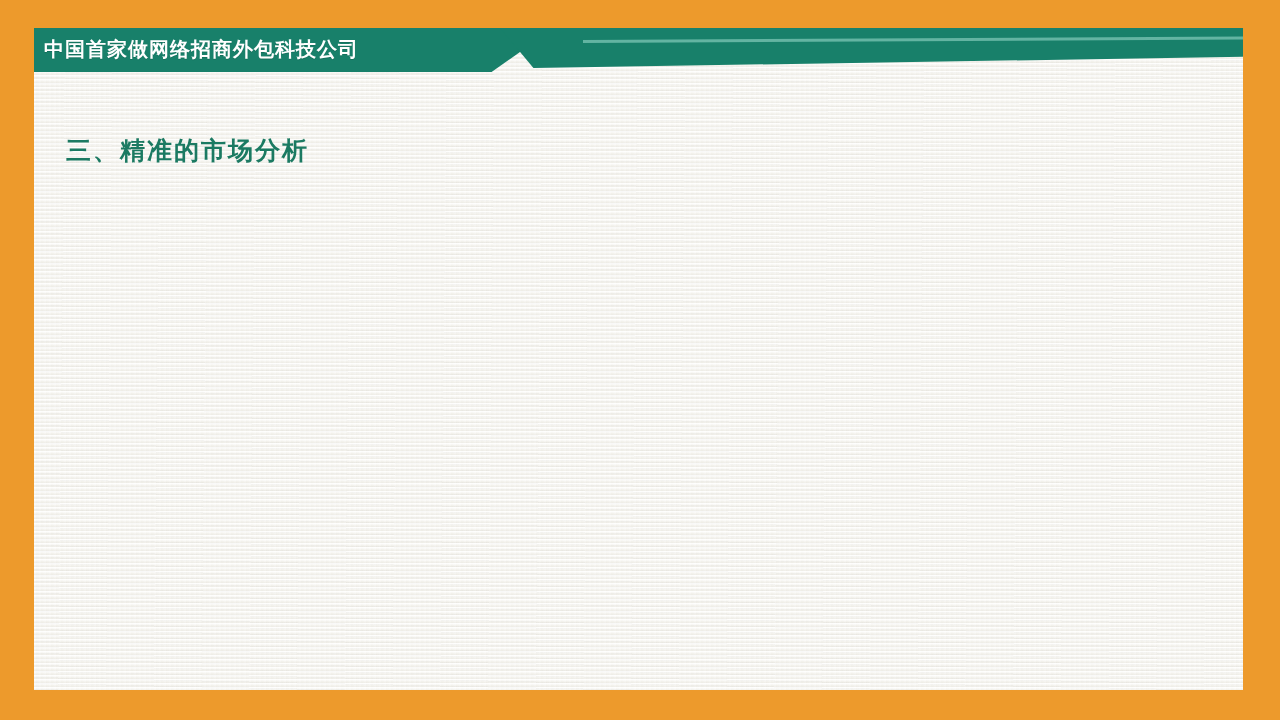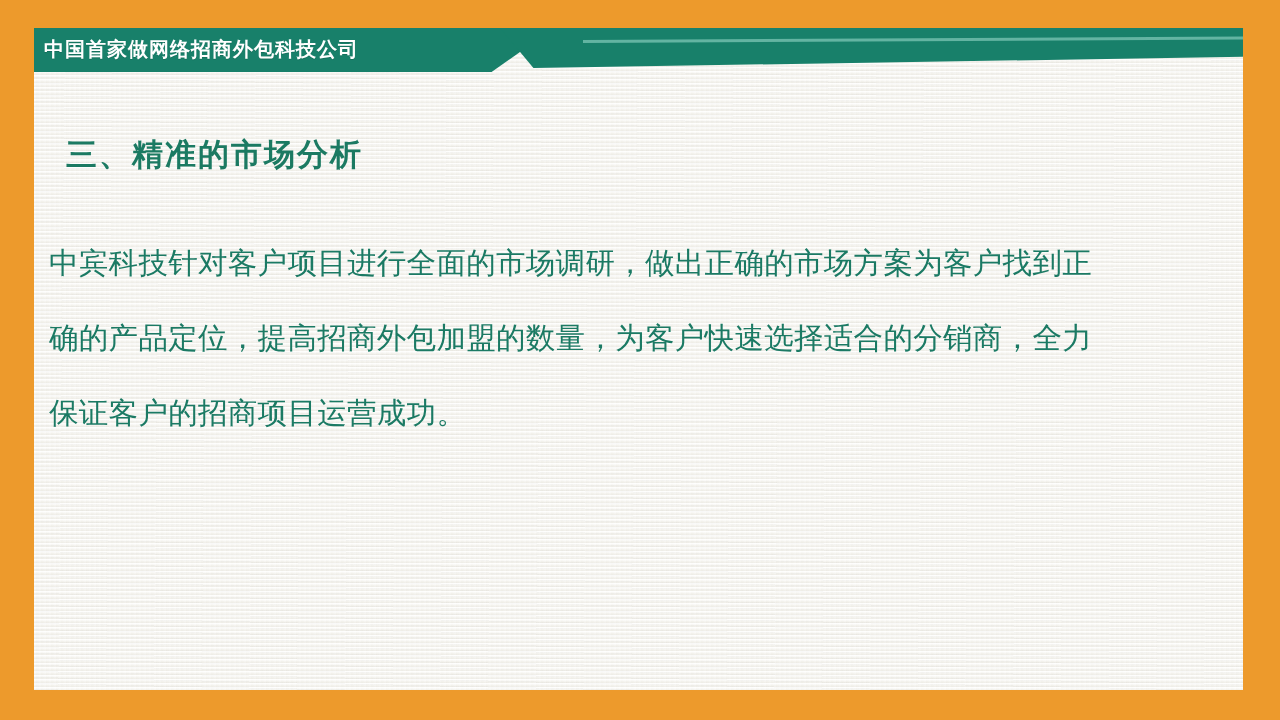--- a/index.html
+++ b/index.html
@@ -91,21 +91,21 @@
     letter-spacing:1px;
     white-space:nowrap;
     text-shadow: 0 1px 0 rgba(0,0,0,0.12);
     font-family: "DejaVu Sans", "Liberation Sans", sans-serif;
   }
 
   
   .section-heading {
     position:absolute;
     left:66px; top:134px;
-    font-size:31px;
+    font-size:25px;
     font-weight:bold;
     color:#1B7A62;
     letter-spacing:2px;
     white-space:nowrap;
     font-family: "DejaVu Sans", "Liberation Sans", sans-serif;
   }
 
   
   .body-text {
     position:absolute;
@@ -138,25 +138,20 @@
 
   <div class="header-wrap">
     <div class="header-block"></div>
     <div class="header-strip"></div>
     <div class="header-strip-line"></div>
     <div class="header-title">中国首家做网络招商外包科技公司</div>
   </div>
 
   <div class="section-heading">三、精准的市场分析</div>
 
-  <div class="body-text">
-    <span class="line">中宾科技针对客户项目进行全面的市场调研，做出正确的市场方案为客户找到正</span>
-    <span class="line">确的产品定位，提高招商外包加盟的数量，为客户快速选择适合的分销商，全力</span>
-    <span class="line">保证客户的招商项目运营成功。</span>
-  </div>
 
   <div class="footer-wrap">
     
     
     
     
   </div>
 
 </div>
 

